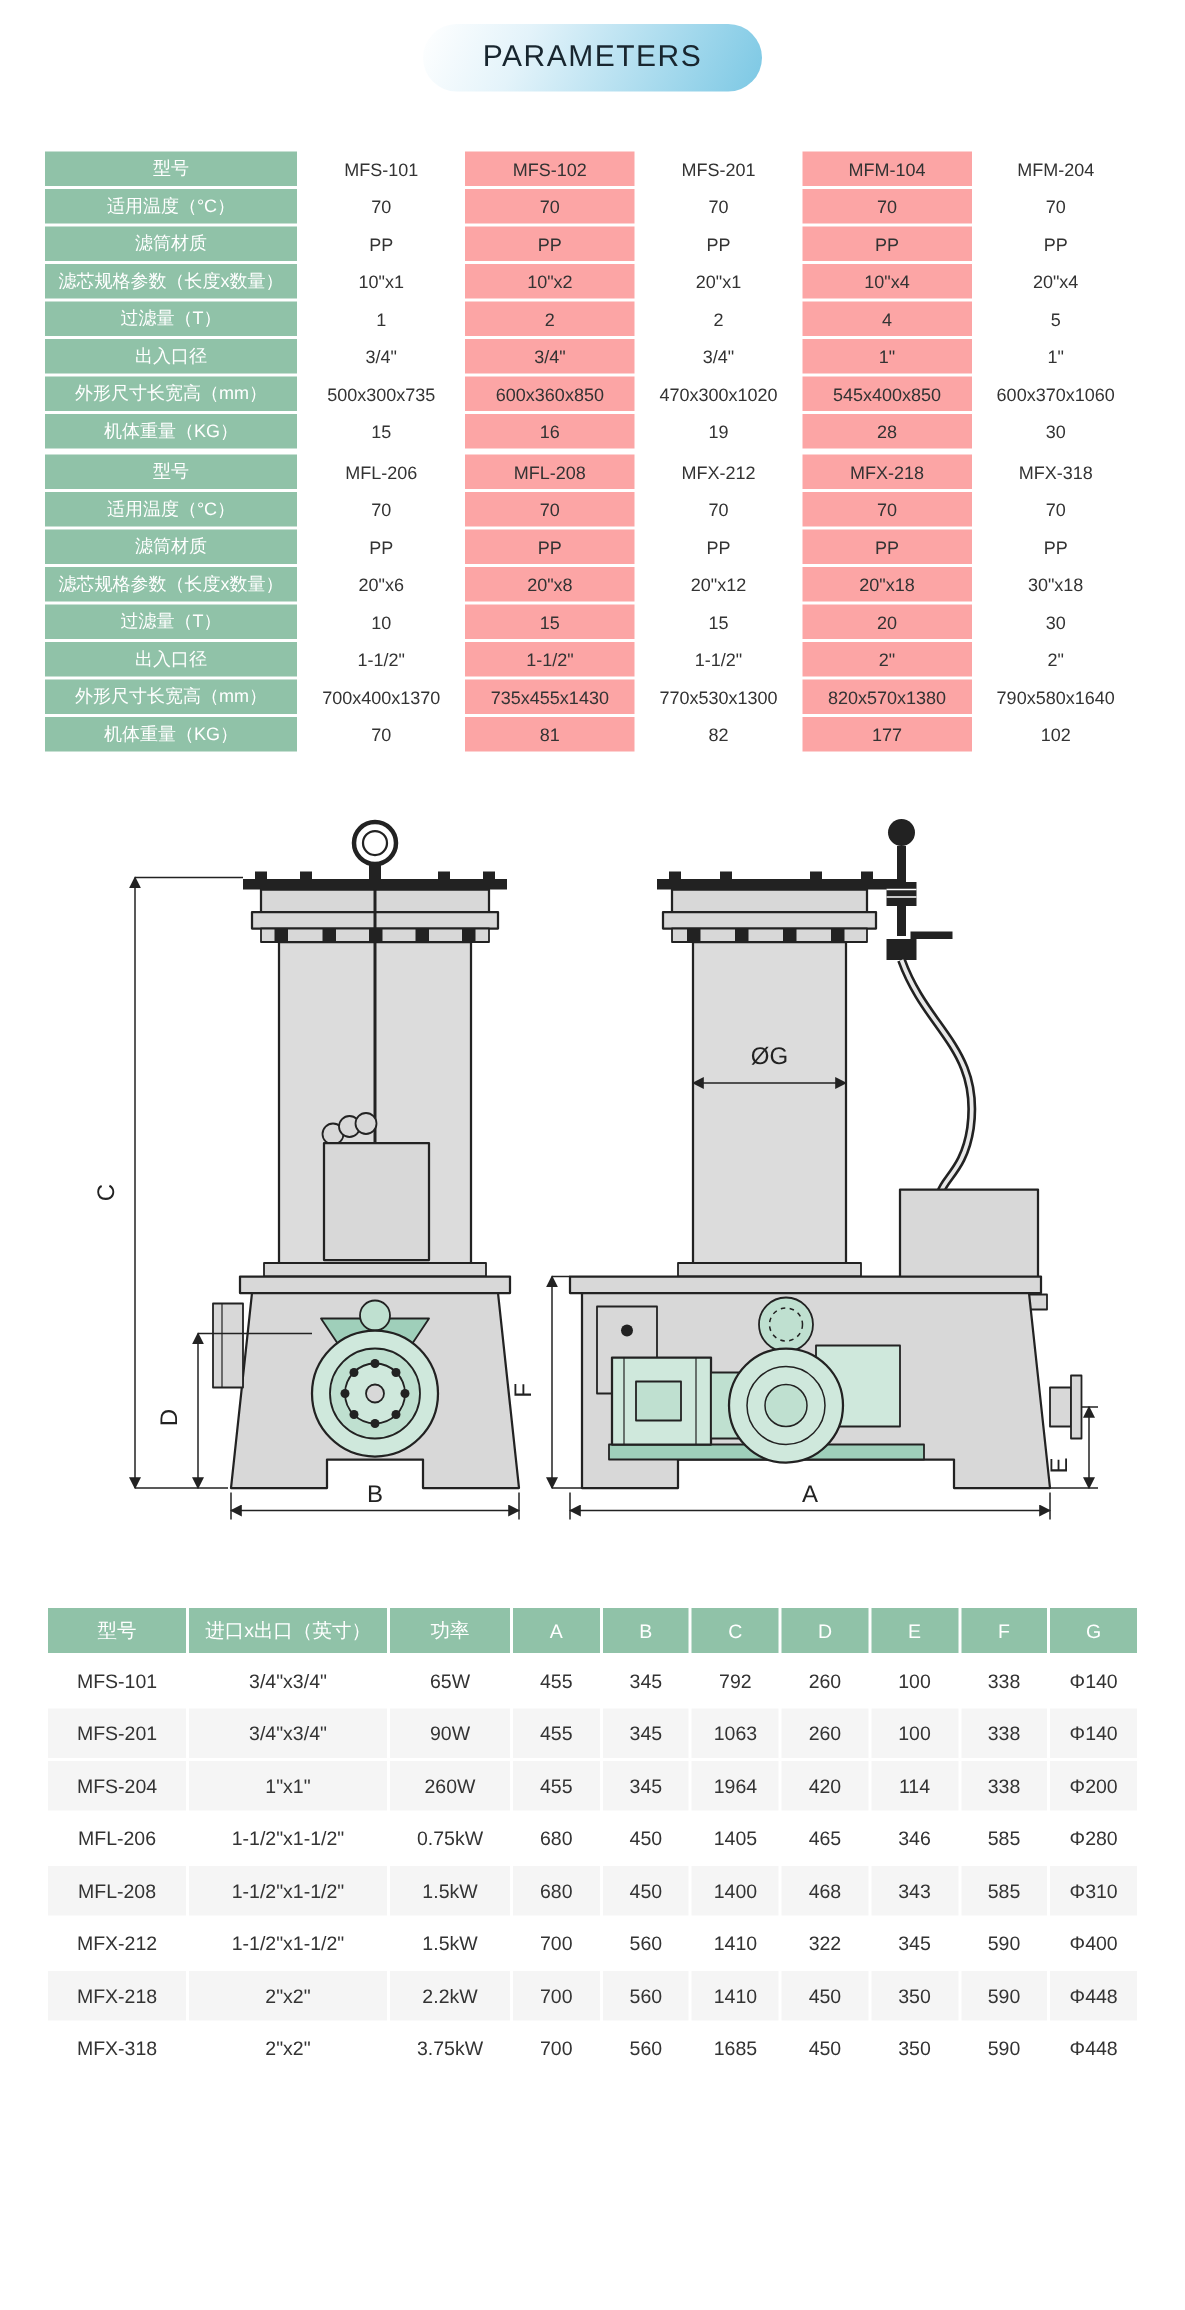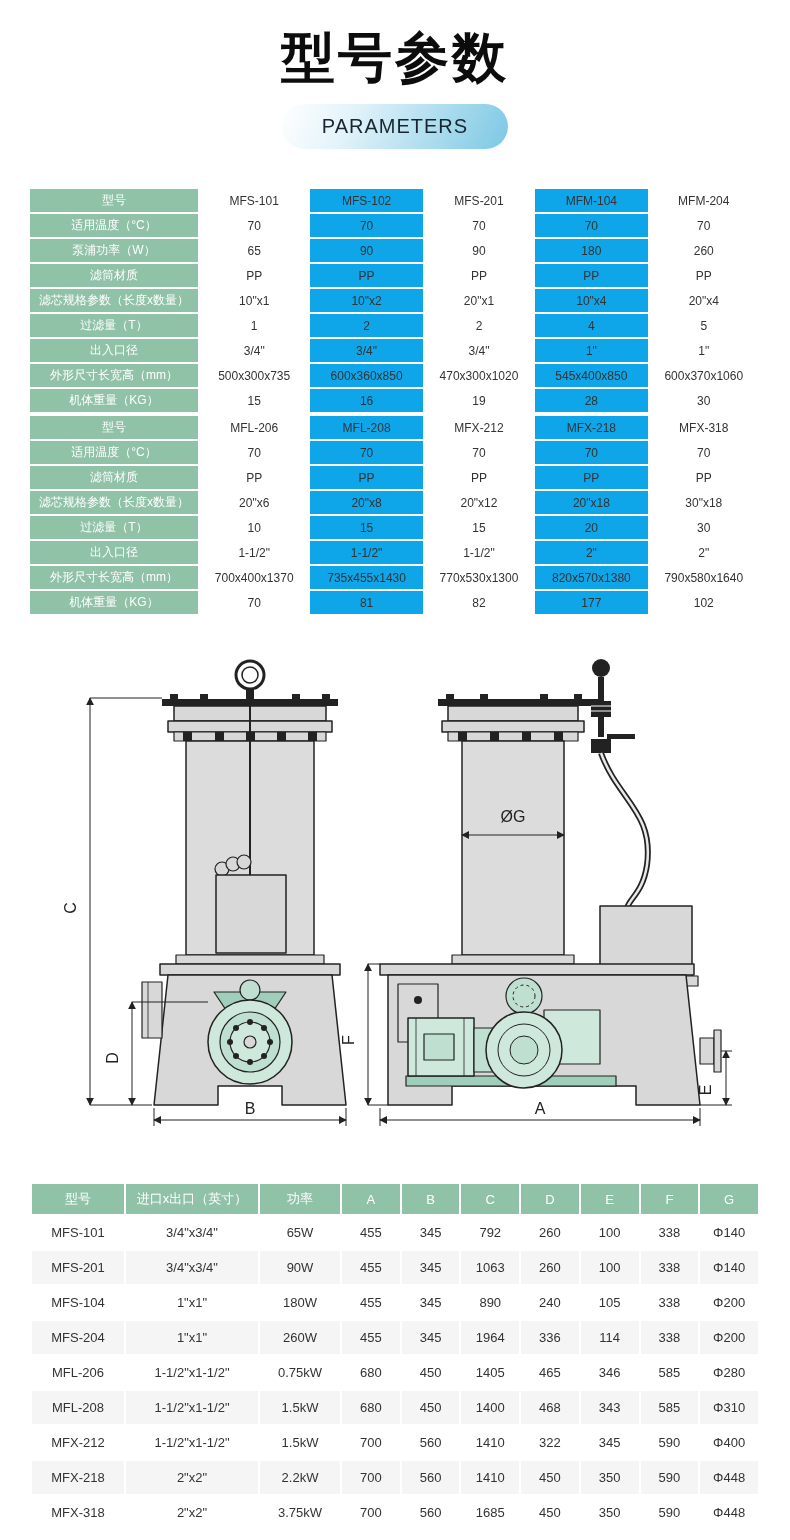--- a/index.html
+++ b/index.html
@@ -11,39 +11,38 @@
   .pill{width:226px;height:45px;margin:16px auto 0;border-radius:23px;
         background:linear-gradient(115deg,#ffffff 0%,#e3f3fa 30%,#7cc8e4 100%);
         display:flex;align-items:center;justify-content:center;
         font-size:20px;color:#18262f;letter-spacing:1px;}
 
   table.spec{width:730px;margin:0 auto;border-collapse:separate;border-spacing:0 2px;
              font-size:12px;color:#333;table-layout:fixed;}
   table.spec:first-of-type{margin-top:38px;}
   table.spec td{text-align:center;padding:3px 2px;height:15px;overflow:hidden;white-space:nowrap;}
   table.spec td.lbl{background:#90c2a8;color:#fff;}
-  table.spec td.stripe{background:#0ea5e9;}
+  table.spec td.stripe{background:#fca5a5;}
   col.s-label{width:168px;}
 
   .drawing-wrap{width:690px;margin:34px auto 0;}
   svg text{font-family:"Liberation Sans","DejaVu Sans",sans-serif;}
 
   table.dim{width:730px;margin:48px auto 0;border-collapse:separate;border-spacing:2px;
             font-size:13px;color:#333;table-layout:fixed;}
   table.dim th{background:#90c2a8;color:#fff;font-weight:normal;height:28px;font-size:13px;}
   table.dim td{text-align:center;height:31px;background:#fff;white-space:nowrap;}
   table.dim tr.even td{background:#f5f5f5;}
   col.c-model{width:92px;} col.c-inlet{width:132px;} col.c-power{width:80px;}
 </style>
 </head>
 <body>
 
 <div class="page">
 
-  <div class="title">型号参数</div>
   <div class="pill">
     <span>PARAMETERS</span>
   </div>
 
   <table class="spec" id="spec1">
     <colgroup>
         <col class="s-label">
         <col>
         <col>
         <col>
@@ -59,28 +58,20 @@
           <td class="stripe">MFM-104</td>
           <td>MFM-204</td>
         </tr>
         <tr>
           <td class="lbl">适用温度（°C）</td>
           <td>70</td>
           <td class="stripe">70</td>
           <td>70</td>
           <td class="stripe">70</td>
           <td>70</td>
-        </tr>
-        <tr>
-          <td class="lbl">泵浦功率（W）</td>
-          <td>65</td>
-          <td class="stripe">90</td>
-          <td>90</td>
-          <td class="stripe">180</td>
-          <td>260</td>
         </tr>
         <tr>
           <td class="lbl">滤筒材质</td>
           <td>PP</td>
           <td class="stripe">PP</td>
           <td>PP</td>
           <td class="stripe">PP</td>
           <td>PP</td>
         </tr>
         <tr>
@@ -396,40 +387,28 @@
           <td>3/4"x3/4"</td>
           <td>90W</td>
           <td>455</td>
           <td>345</td>
           <td>1063</td>
           <td>260</td>
           <td>100</td>
           <td>338</td>
           <td>Φ140</td>
         </tr>
-        <tr>
-          <td>MFS-104</td>
-          <td>1"x1"</td>
-          <td>180W</td>
-          <td>455</td>
-          <td>345</td>
-          <td>890</td>
-          <td>240</td>
-          <td>105</td>
-          <td>338</td>
-          <td>Φ200</td>
-        </tr>
         <tr class="even">
           <td>MFS-204</td>
           <td>1"x1"</td>
           <td>260W</td>
           <td>455</td>
           <td>345</td>
           <td>1964</td>
-          <td>336</td>
+          <td>420</td>
           <td>114</td>
           <td>338</td>
           <td>Φ200</td>
         </tr>
         <tr>
           <td>MFL-206</td>
           <td>1-1/2"x1-1/2"</td>
           <td>0.75kW</td>
           <td>680</td>
           <td>450</td>

